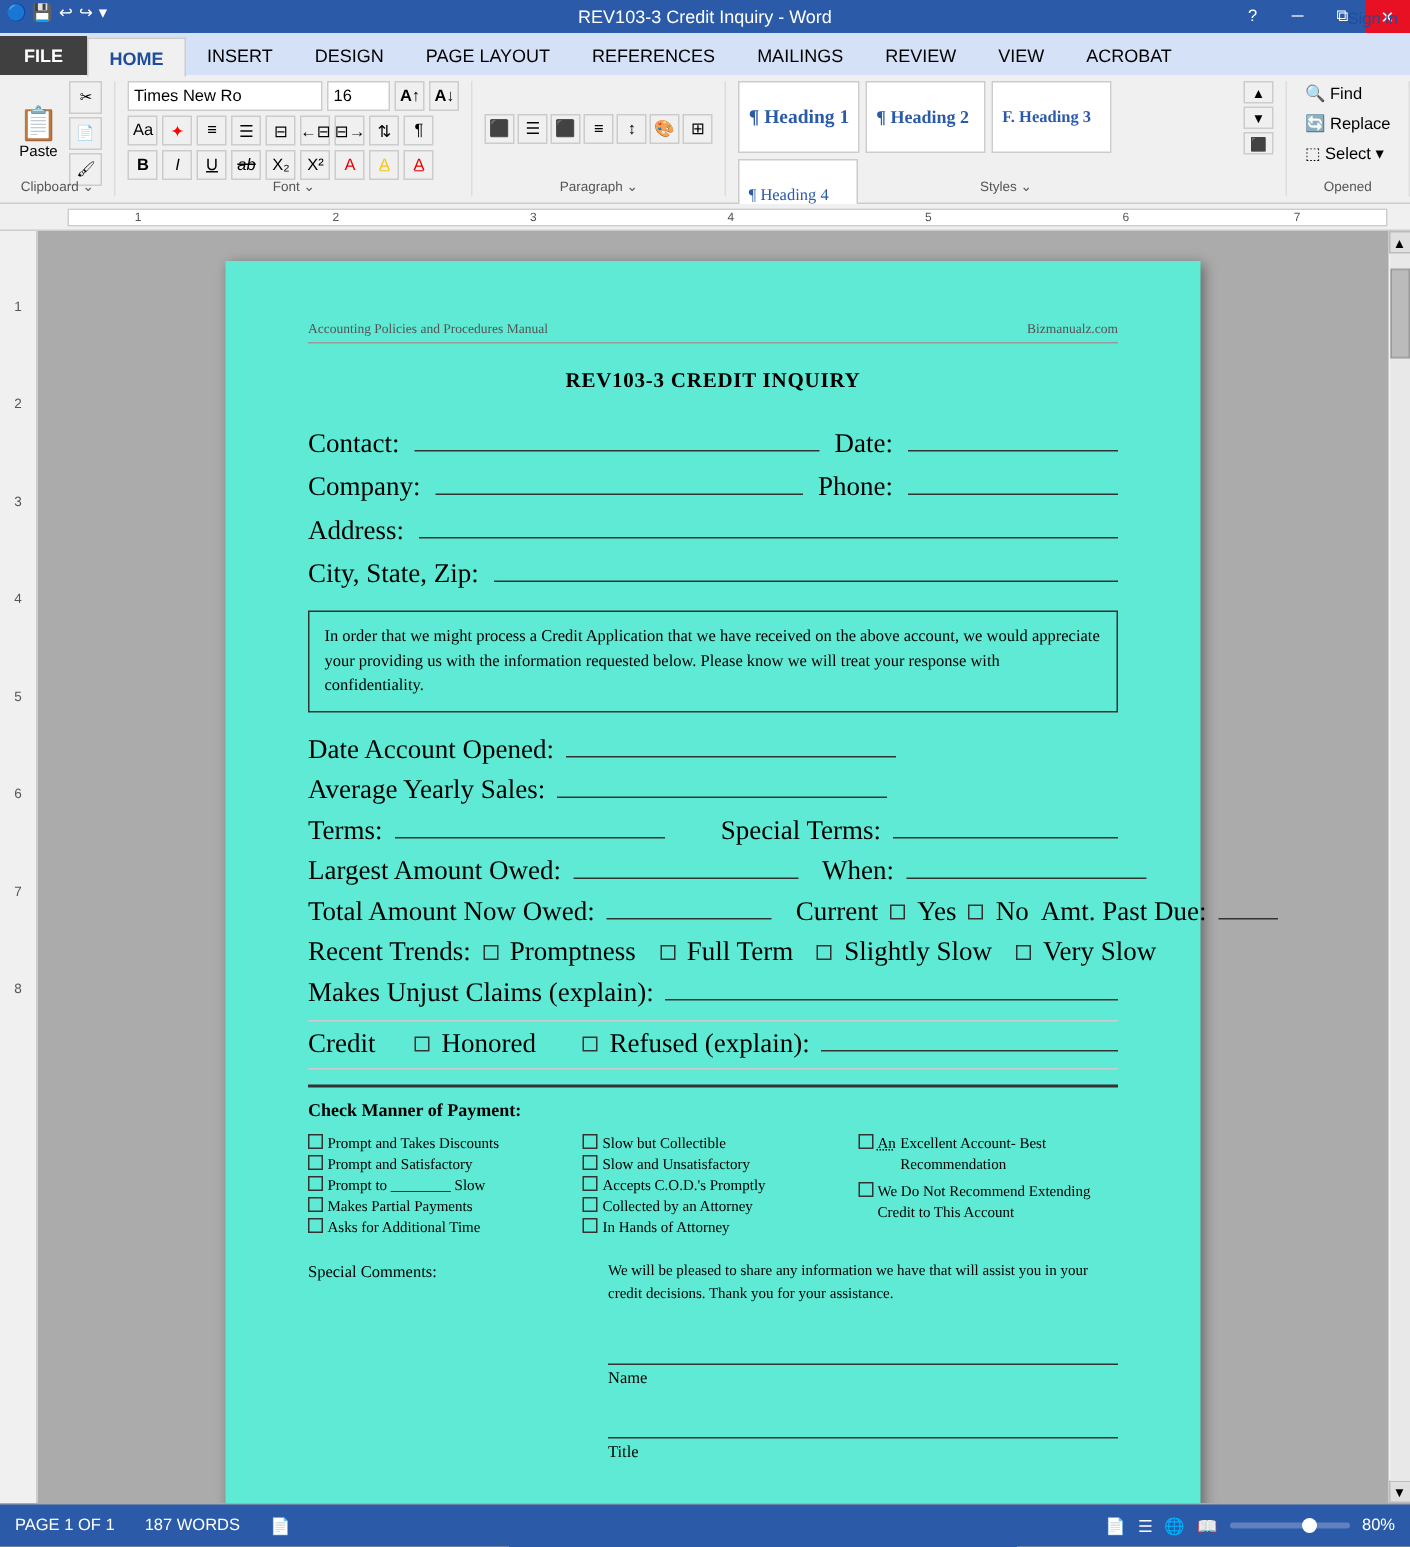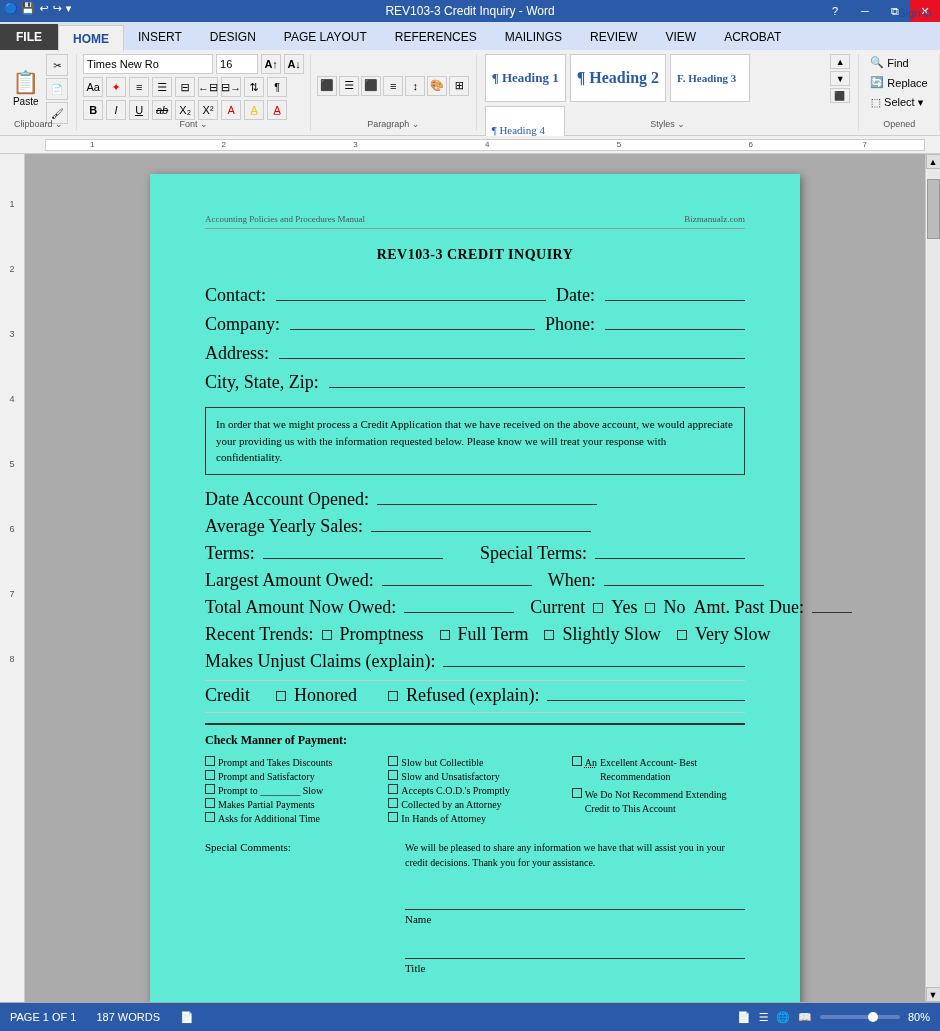--- a/index.html
+++ b/index.html
@@ -595,21 +595,21 @@
     <span class="ribbon-group-label">Paragraph ⌄</span>
   </div>
 
   <div class="ribbon-group" style="min-width:260px;">
     <div class="styles-section">
       <div style="display:flex;gap:4px;flex-wrap:wrap;padding-bottom:14px;">
         <div class="style-box">
           <span style="font-size:13px;font-weight:bold;color:#2b5ba8;">¶ Heading 1</span>
         </div>
         <div class="style-box">
-          <span style="font-size:16px;font-weight:bold;color:#2b5ba8;">¶ Heading 2</span>
+          <span style="font-size:12px;font-weight:bold;color:#2b5ba8;">¶ Heading 2</span>
         </div>
         <div class="style-box">
           <span style="font-size:11px;font-weight:bold;color:#2b5ba8;">F. Heading 3</span>
         </div>
         <div class="style-box">
           <span style="font-size:11px;color:#2b5ba8;">¶ Heading 4</span>
         </div>
       </div>
       <div class="style-scroll">
         <button class="fmt-btn" style="height:15px;font-size:9px;">▲</button>

